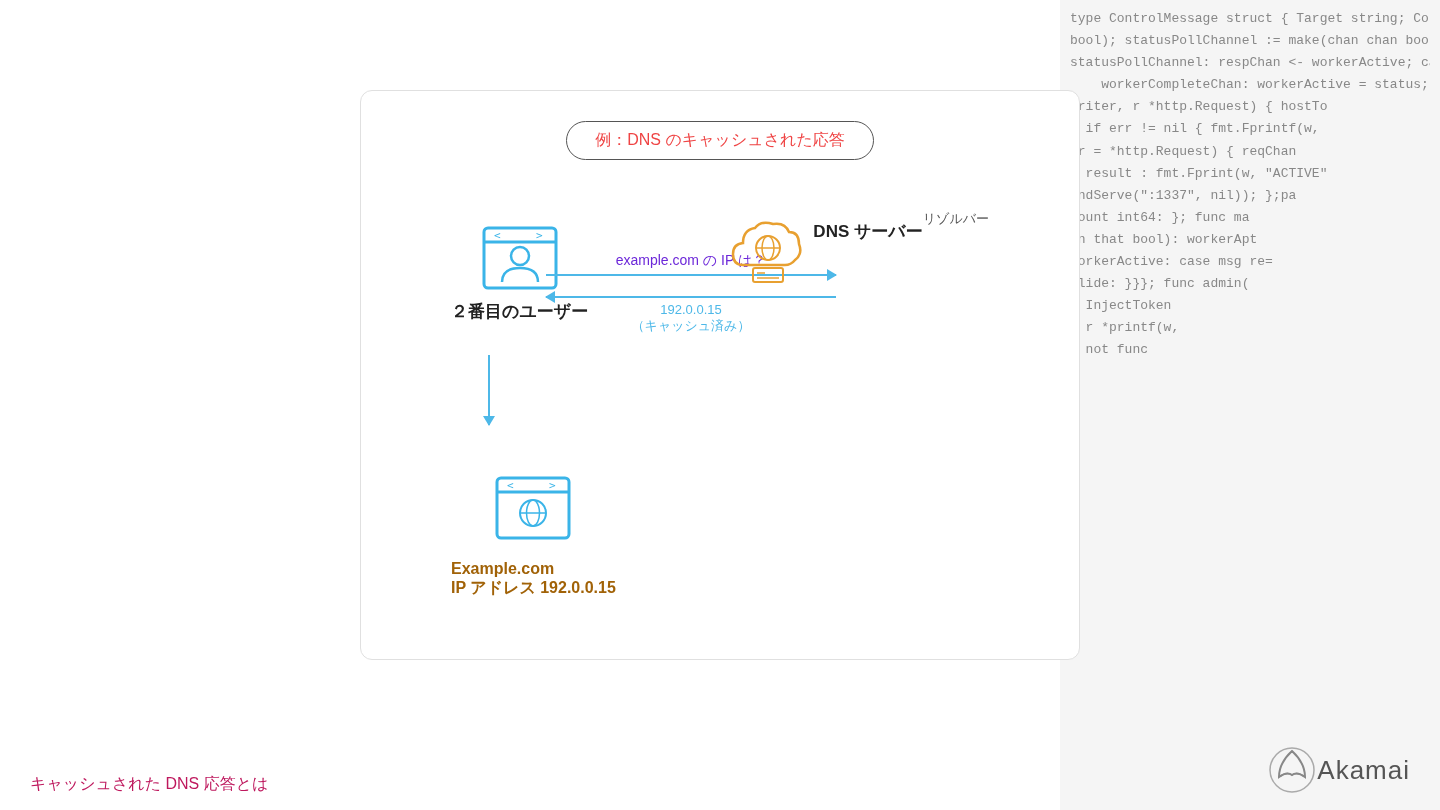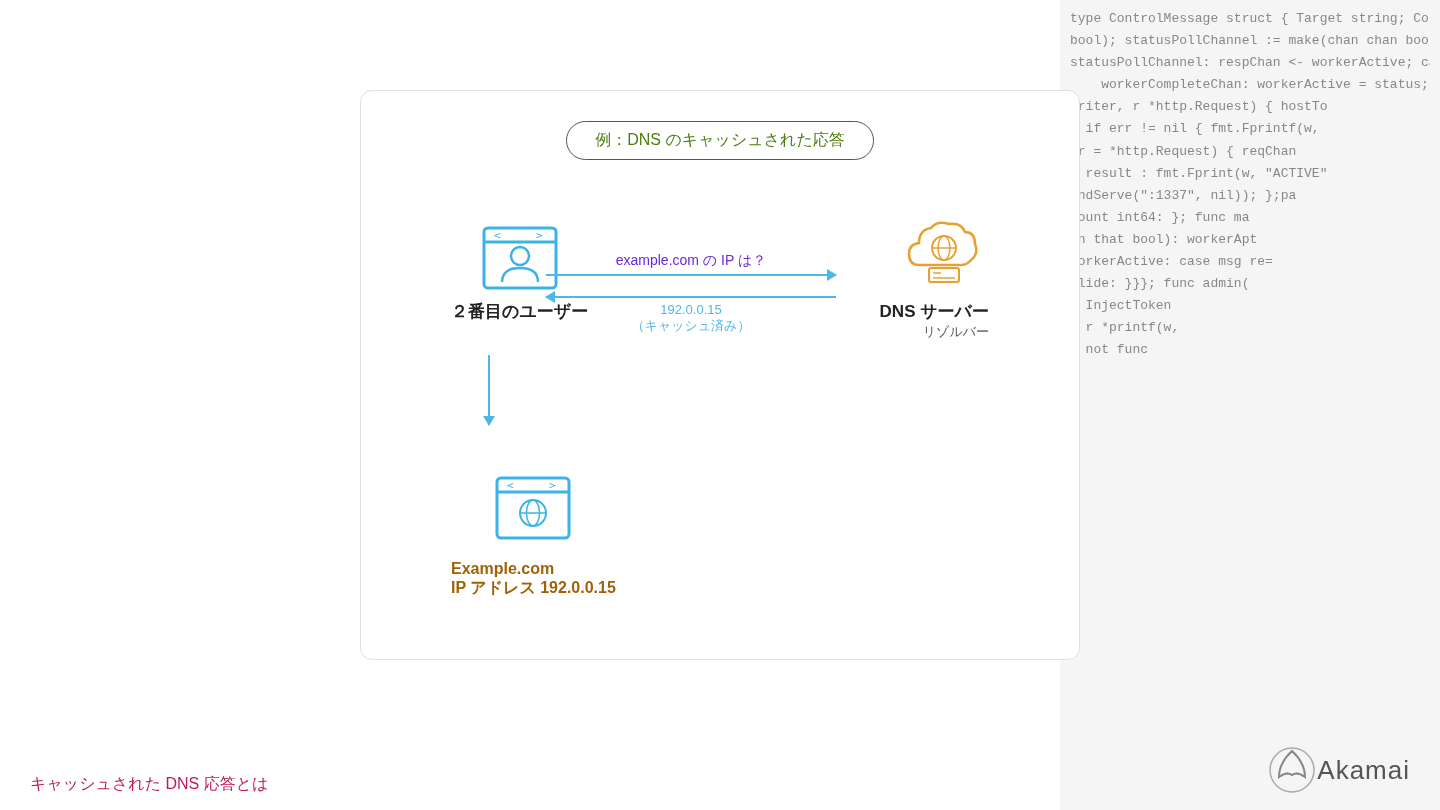--- a/index.html
+++ b/index.html
@@ -49,21 +49,21 @@
       align-items: center;
       padding: 30px 40px 40px;
     }
 
     
     .diagram-title-pill {
       border: 1.5px solid #555;
       border-radius: 24px;
       padding: 8px 28px;
       font-size: 16px;
-      color: #4d7c0f;
+      color: #ef4444;
       margin-bottom: 40px;
       white-space: nowrap;
     }
 
     
     .diagram-content {
       width: 100%;
       flex: 1;
       position: relative;
     }
@@ -85,22 +85,21 @@
       color: #222;
       text-align: center;
     }
 
     
     .dns-box {
       position: absolute;
       right: 50px;
       top: 10px;
       display: flex;
-      flex-direction: column;
-      align-items: flex-end;
+      align-items: flex-start;
     }
 
     .dns-label {
       margin-top: 10px;
       font-size: 17px;
       font-weight: bold;
       color: #222;
       text-align: center;
     }
 

